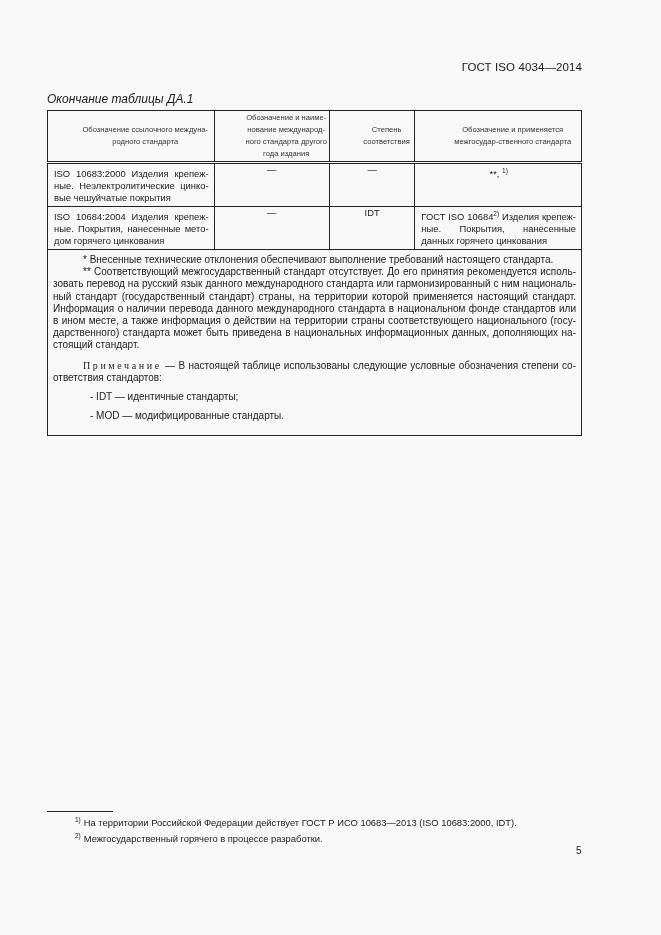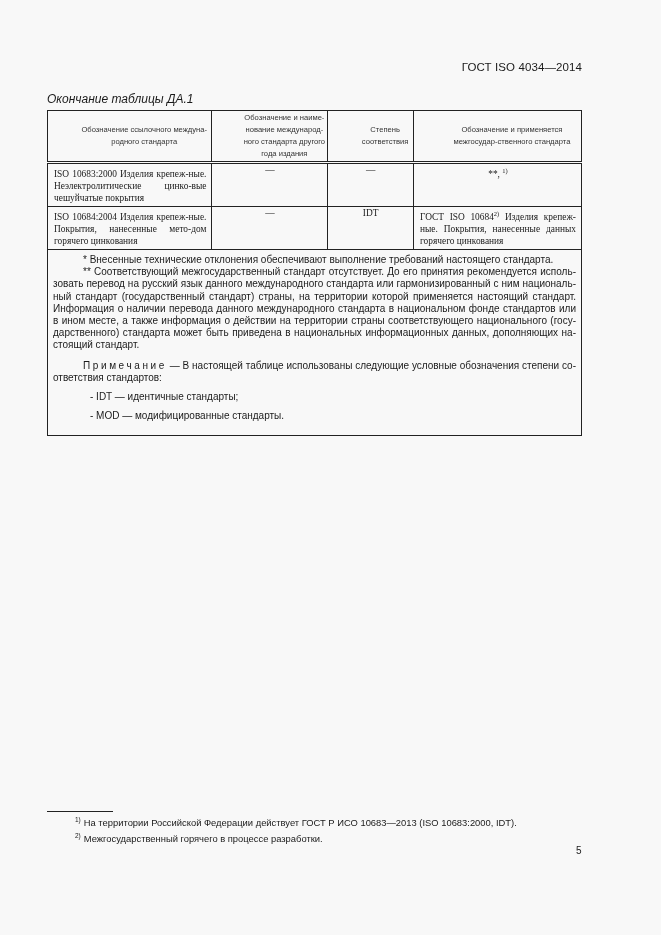--- a/index.html
+++ b/index.html
@@ -45,33 +45,33 @@
     .col1 { width: 173px; }
     .col2 { width: 109px; }
     .col3 { width: 61px; }
     .col4 { width: 192px; }
     .cell-text {
       padding: 4px 5px 0 6px;
       line-height: 12px;
       text-align: justify;
       hyphens: manual;
     }
-    .row td { height: 42px; font-family: Liberation Serif, serif; }
+    .row td { height: 42px; }
     .center { text-align: center; padding-top: 4px; line-height: 12px; }
     .sup { font-size: 6.5px; vertical-align: super; line-height: 0; }
     .notes-cell {
       padding: 4px 5px 6px 5px !important;
       font-size: 10px;
       line-height: 12.2px;
       text-align: justify;
       height: 142px;
     }
     .note-p { margin: 0; text-indent: 30px; }
     .remark { margin: 8px 0 0 0; text-indent: 30px; }
-    .spaced { letter-spacing: 2.6px; }
+    .spaced { letter-spacing: 2.6px; font-family: Liberation Serif, serif; }
     .list-item { margin: 7px; padding-left: 30px; }
     .footnote-rule {
       position: absolute; top: 811px; left: 47px;
       width: 66px; height: 0; border-top: 1px solid #222;
     }
     .footnotes {
       position: absolute; top: 815px; left: 75px;
       font-size: 9.4px; line-height: 16px;
     }
     .footnote { margin: 0; white-space: nowrap; }

